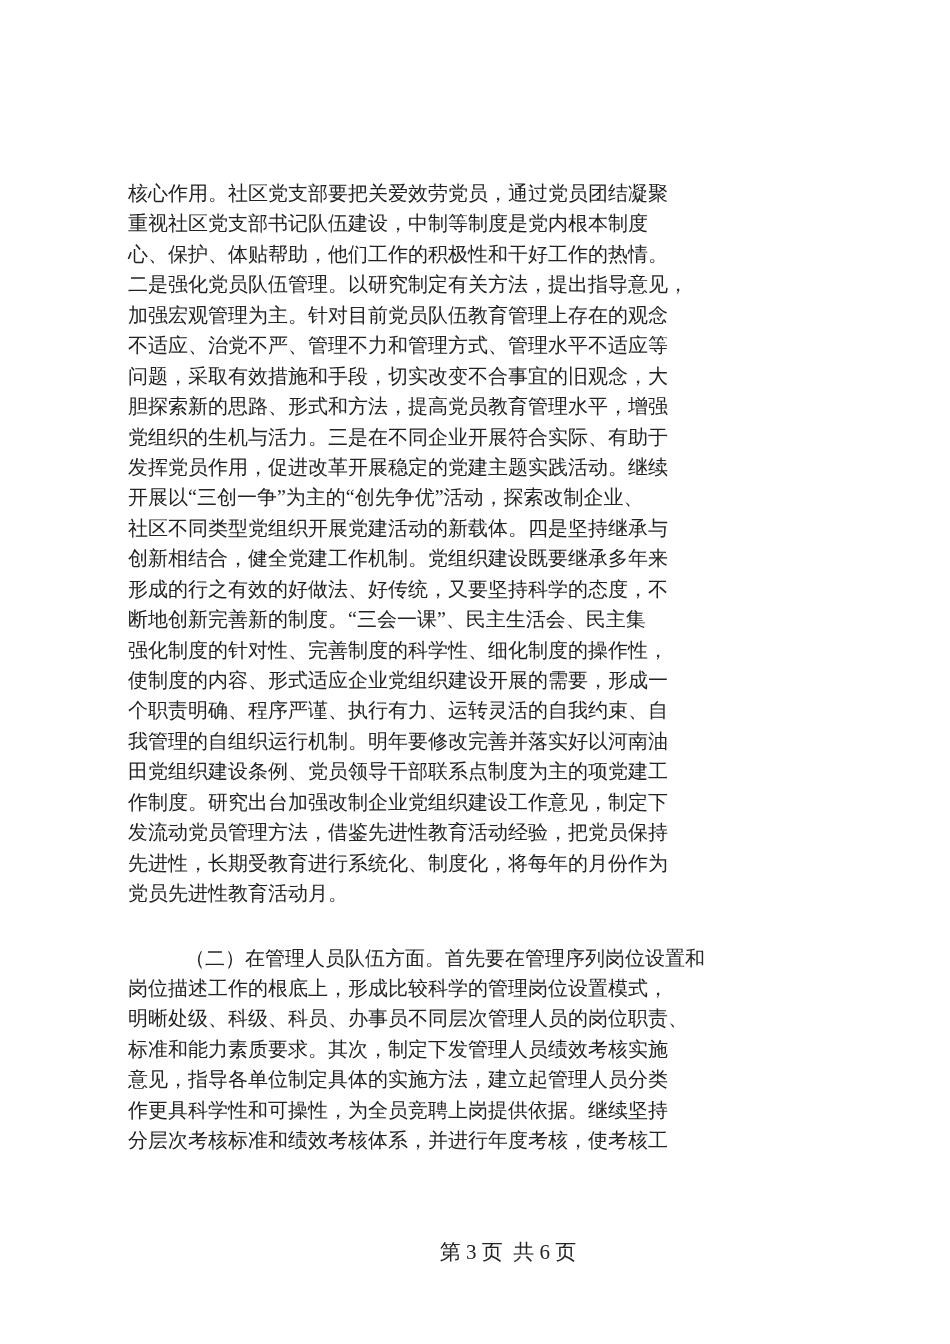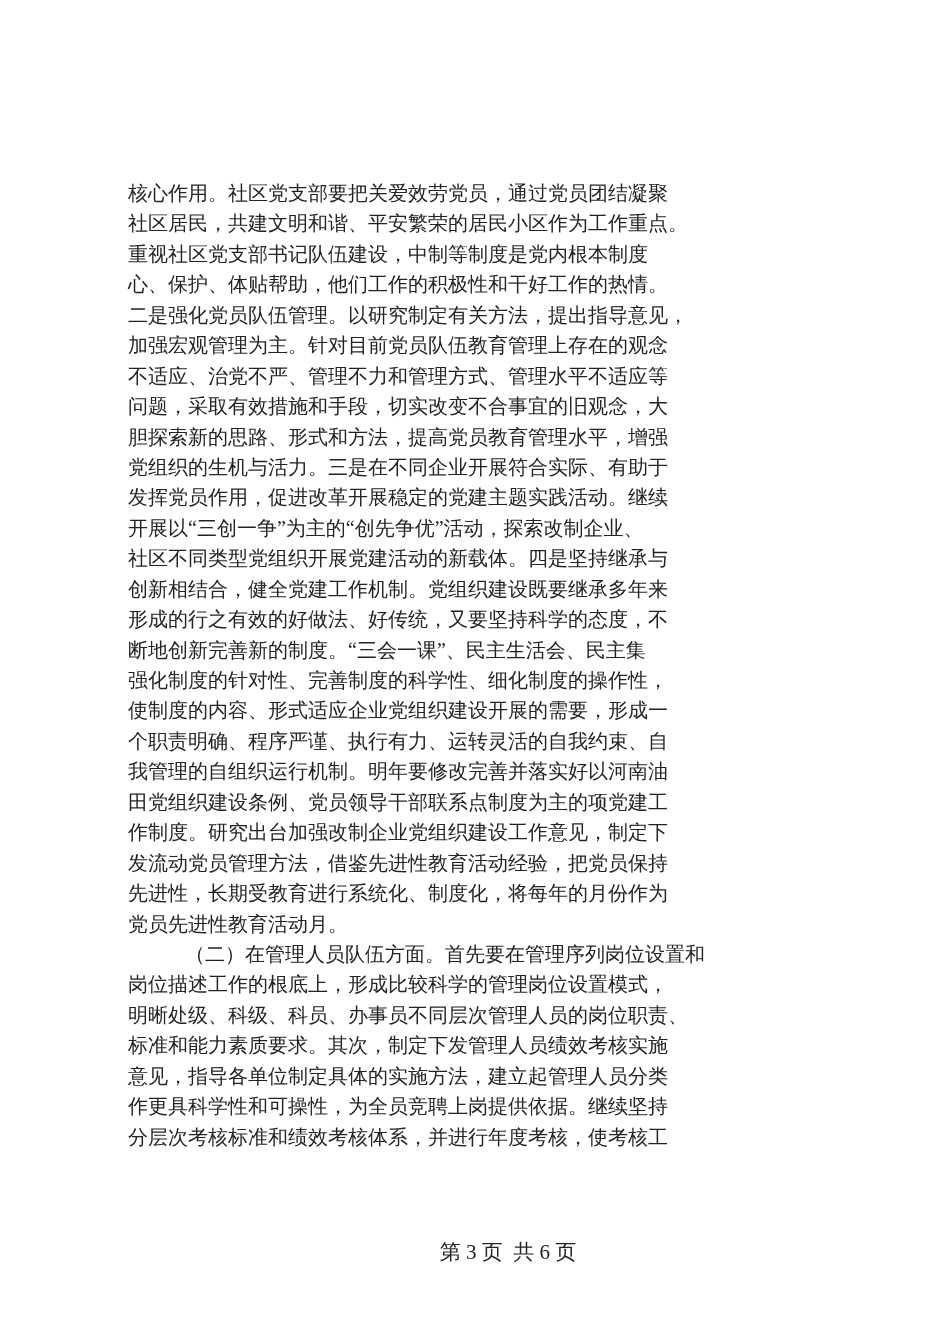--- a/index.html
+++ b/index.html
@@ -28,20 +28,21 @@
     line-height: 30.44px;
     color: #232323;
     text-align: left;
   }
   .line {
     height: 30.44px;
     white-space: pre;
   }
   .line.indent {
     text-indent: 57px;
+    margin-top: 34px;
   }
   .footer {
     position: absolute;
     left: 9px;
     top: 1240px;
     width: 100%;
     text-align: center;
     font-size: 21px;
     line-height: 24px;
     color: #232323;
@@ -51,21 +52,20 @@
     left: 24px;
     white-space: pre;
   }
 </style>
 </head>
 <body>
 
 <div class="page">
   <div class="text-block">
       <div class="line">核心作用。社区党支部要把关爱效劳党员，通过党员团结凝聚</div>
-      <div class="line">社区居民，共建文明和谐、平安繁荣的居民小区作为工作重点。</div>
       <div class="line">重视社区党支部书记队伍建设，中制等制度是党内根本制度</div>
       <div class="line">心、保护、体贴帮助，他们工作的积极性和干好工作的热情。</div>
       <div class="line">二是强化党员队伍管理。以研究制定有关方法，提出指导意见，</div>
       <div class="line">加强宏观管理为主。针对目前党员队伍教育管理上存在的观念</div>
       <div class="line">不适应、治党不严、管理不力和管理方式、管理水平不适应等</div>
       <div class="line">问题，采取有效措施和手段，切实改变不合事宜的旧观念，大</div>
       <div class="line">胆探索新的思路、形式和方法，提高党员教育管理水平，增强</div>
       <div class="line">党组织的生机与活力。三是在不同企业开展符合实际、有助于</div>
       <div class="line">发挥党员作用，促进改革开展稳定的党建主题实践活动。继续</div>
       <div class="line">开展以“三创一争”为主的“创先争优”活动，探索改制企业、</div>

